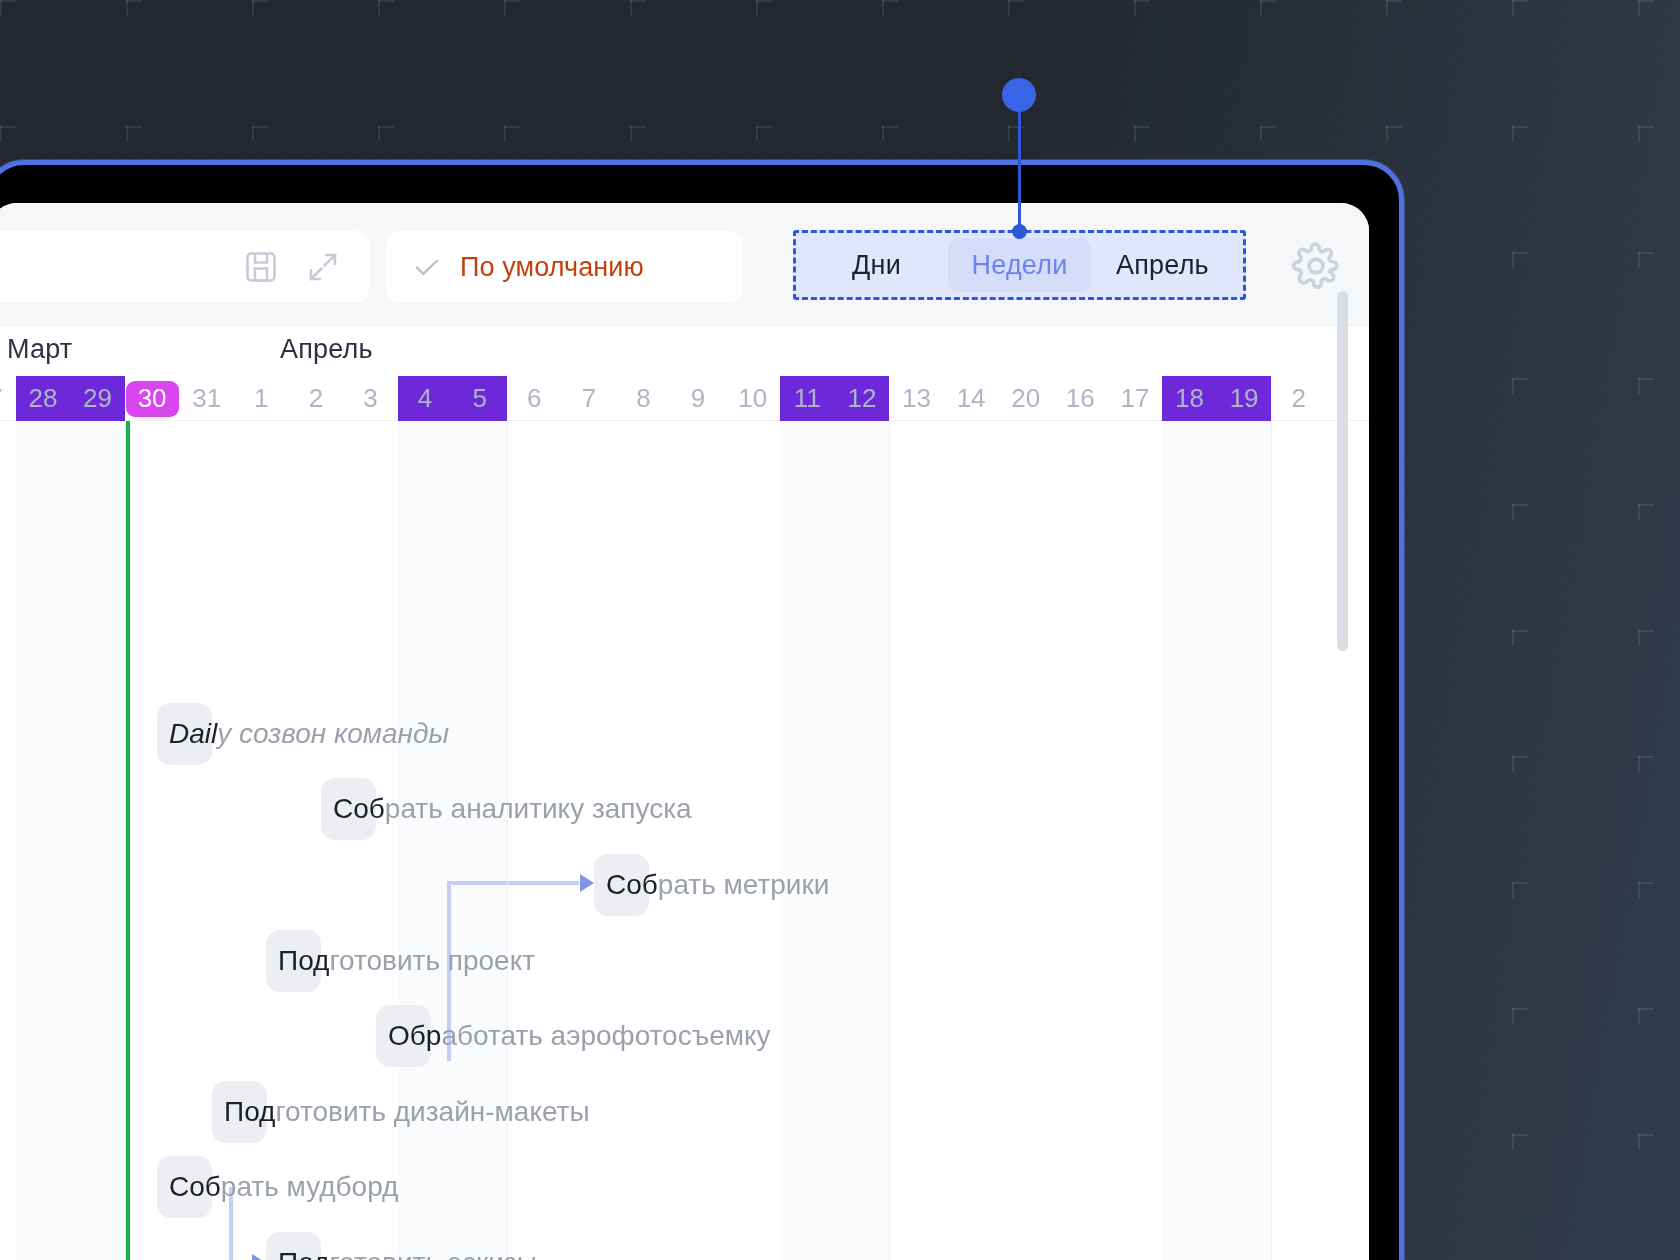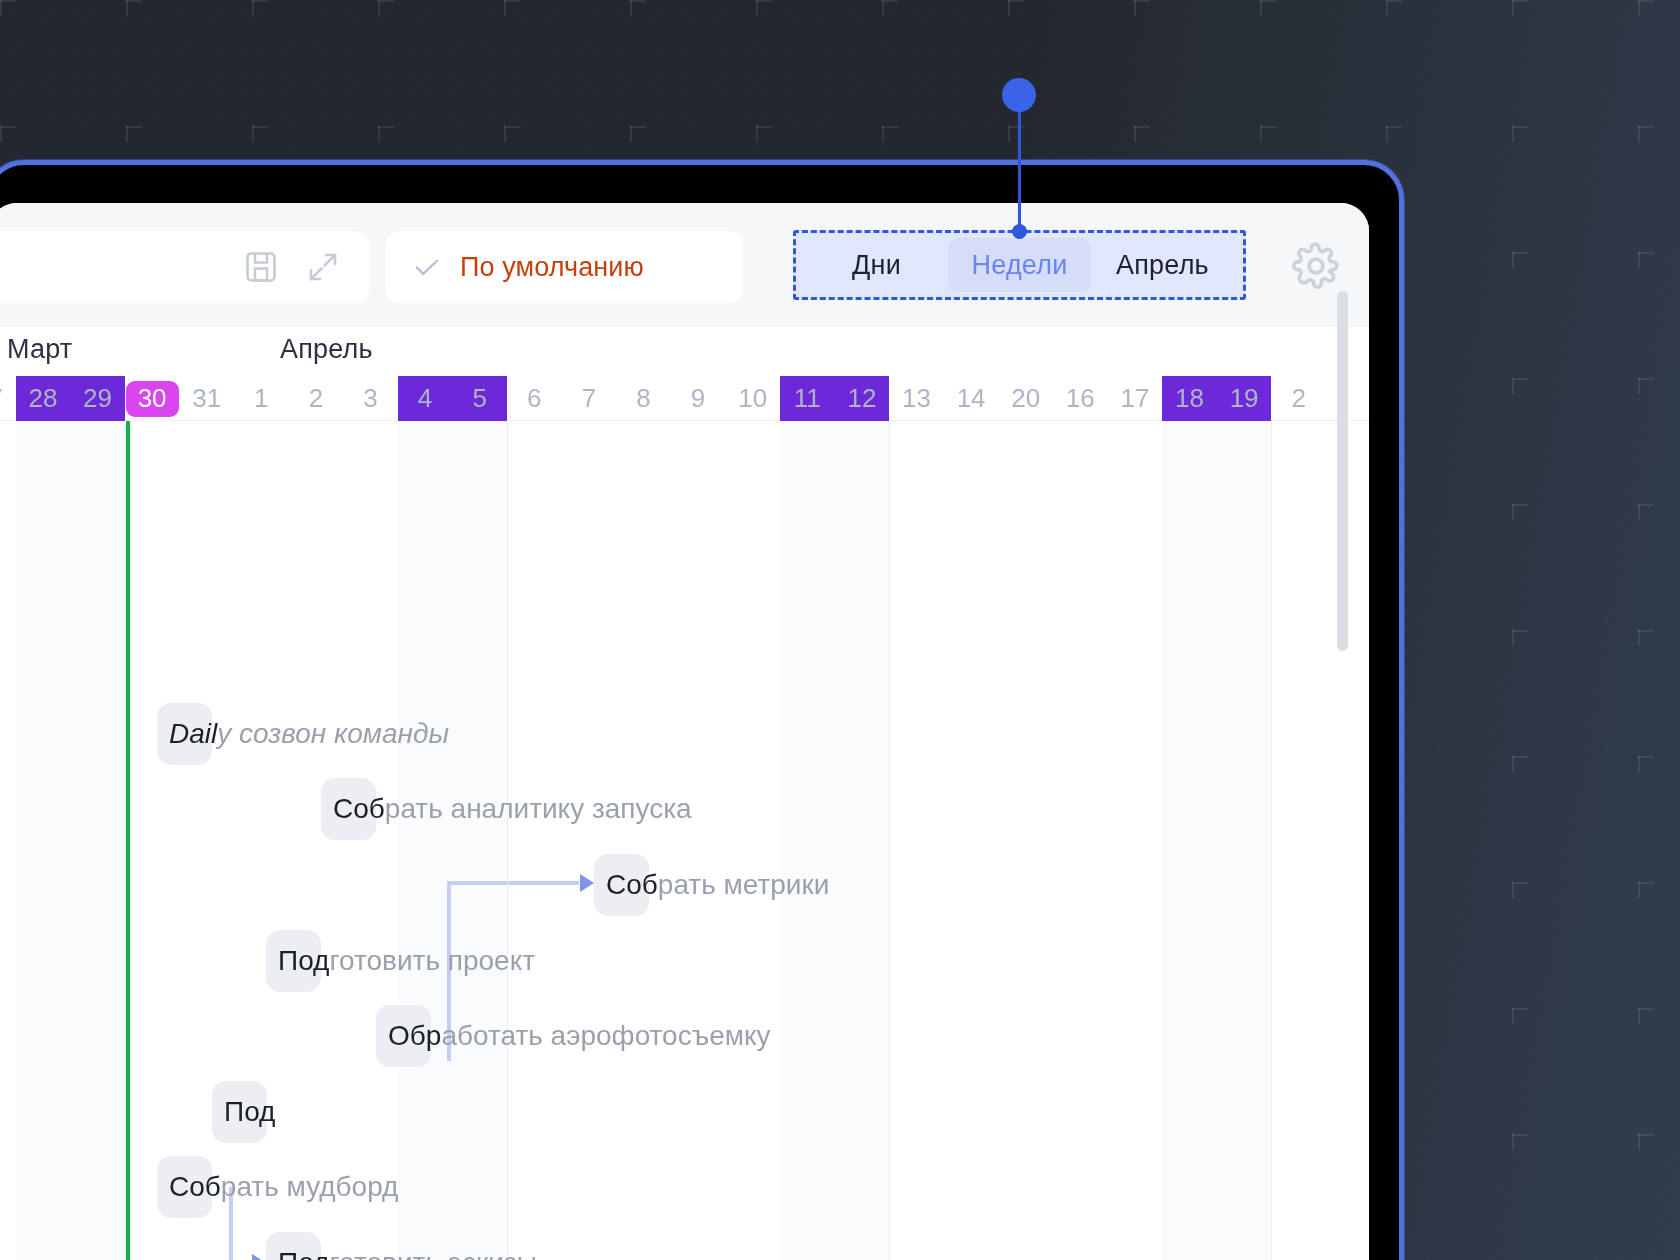--- a/index.html
+++ b/index.html
@@ -331,20 +331,21 @@
           <div class="task-bar" style="left: 387px; width: 55px;"></div>
           <div class="task-text" style="left: 399px;">
             <span class="hl">Обр</span>
             <span>аботать аэрофотосъемку</span>
           </div>
         </div>
         <div class="task-row" style="left: 0px; top: 660px; width: 1380px;">
           <div class="task-bar" style="left: 223px; width: 55px;"></div>
           <div class="task-text" style="left: 235px;">
             <span class="hl">Под</span>
+            <span>готовить дизайн-макеты</span>
           </div>
         </div>
         <div class="task-row" style="left: 0px; top: 735px; width: 1380px;">
           <div class="task-bar" style="left: 168px; width: 55px;"></div>
           <div class="task-text" style="left: 180px;">
             <span class="hl">Соб</span>
             <span>рать мудборд</span>
           </div>
         </div>
         <div class="task-row" style="left: 0px; top: 811px; width: 1380px;">

